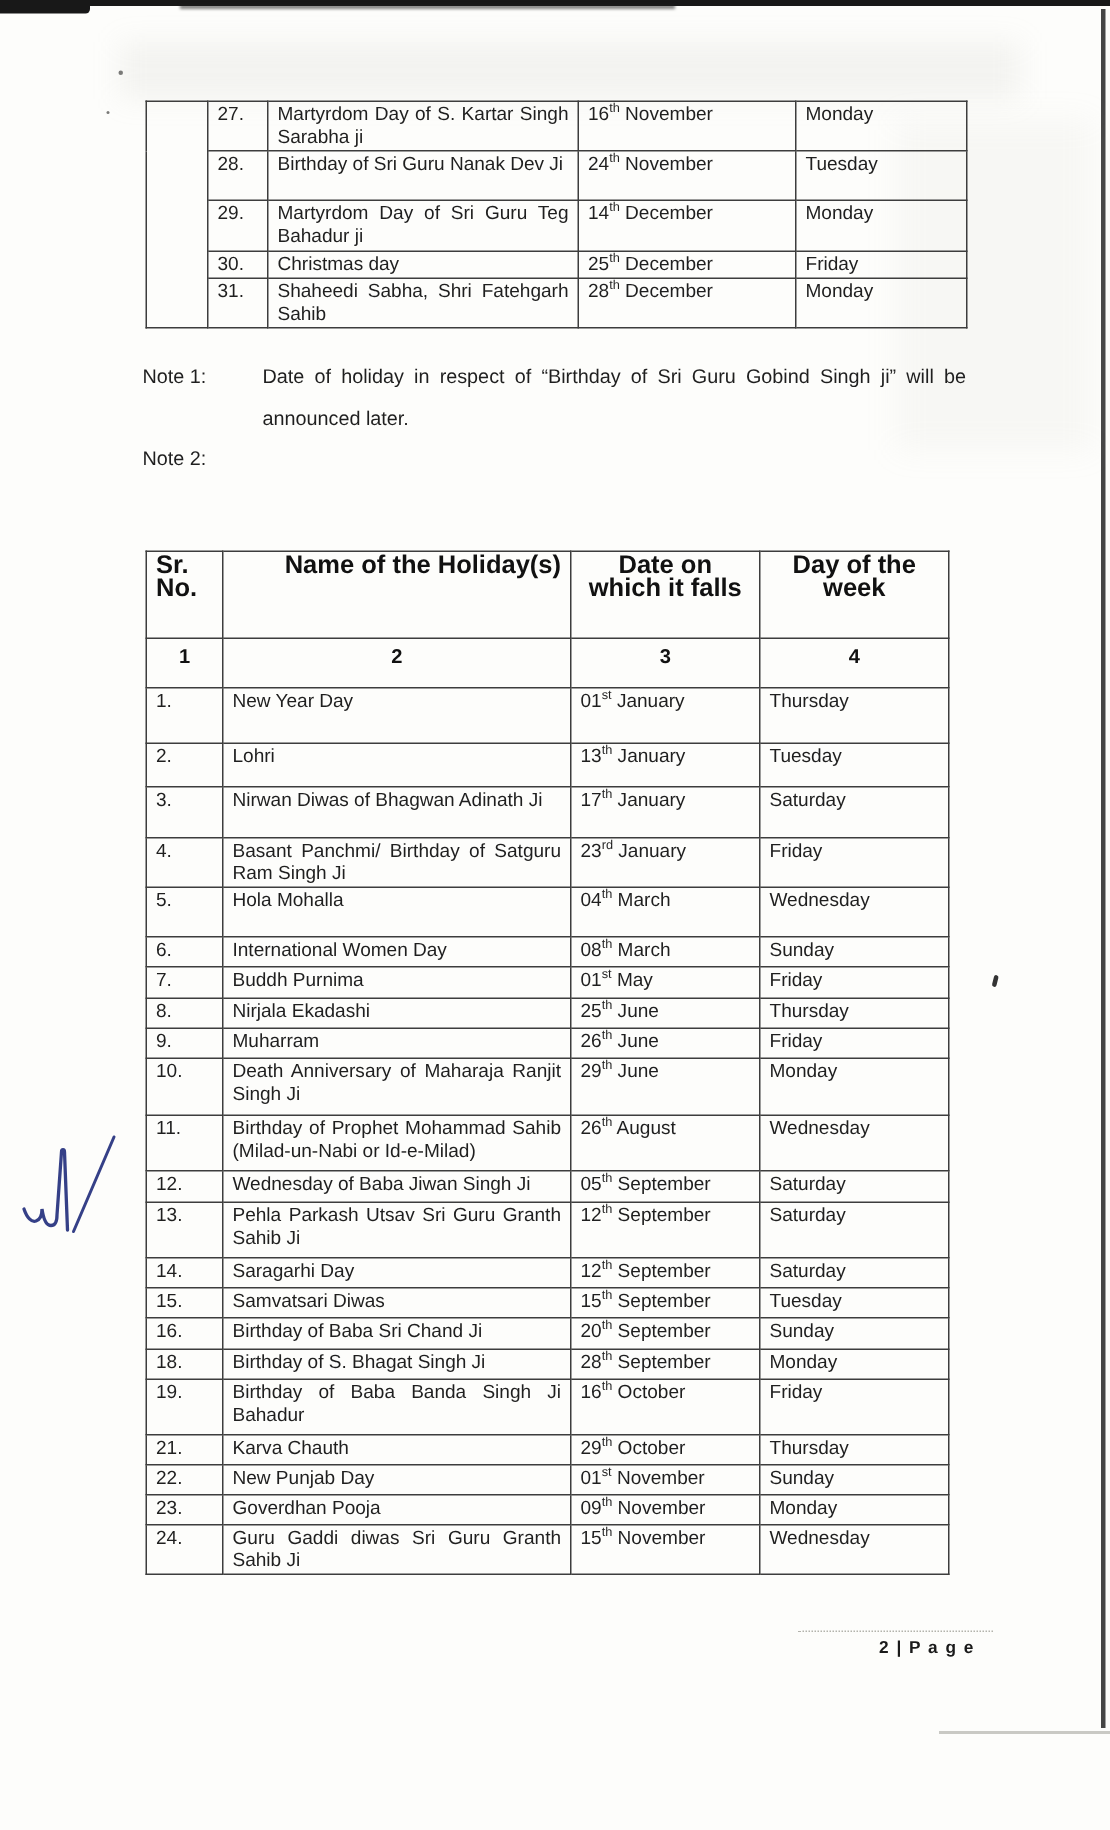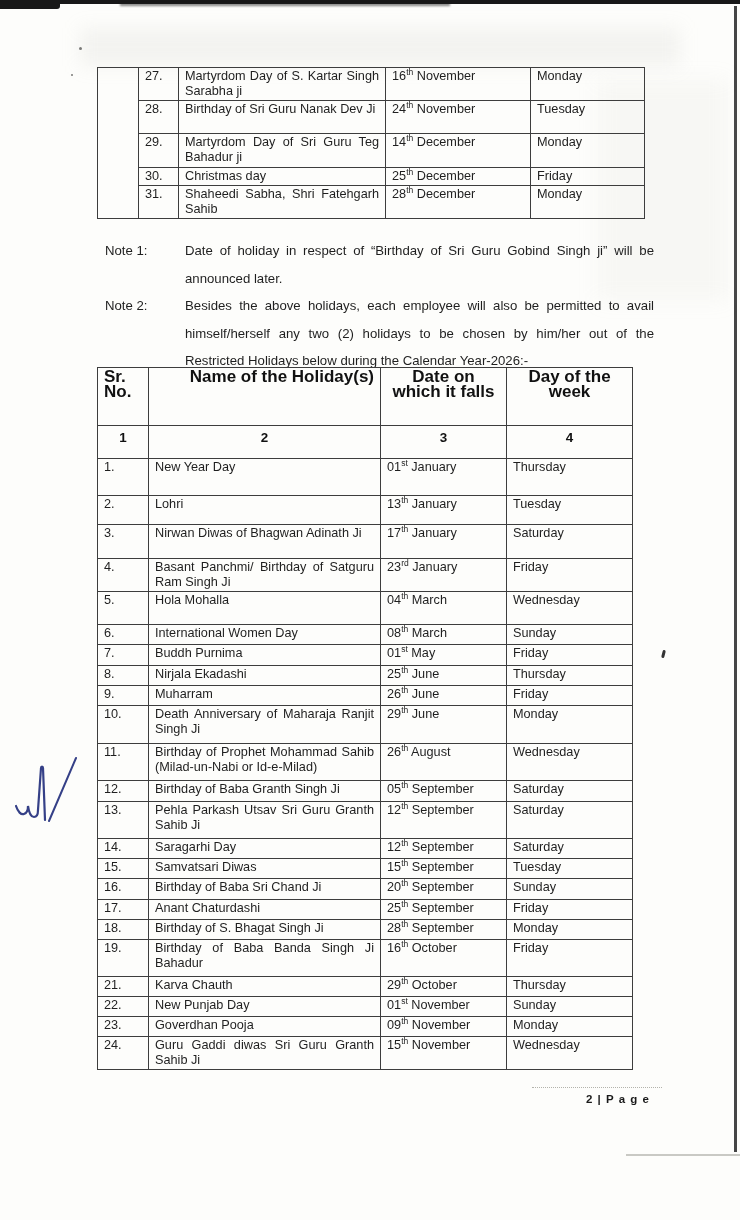--- a/index.html
+++ b/index.html
@@ -42,21 +42,21 @@
 
   
   tr.hdr th{font-size:17px;font-weight:bold;color:#111;}
   th.h-sr{text-align:left;padding:6px 2px 2px 8px;white-space:pre-line;line-height:25px;}
   th.h-name{text-align:right;padding:6px 8px 2px 8px;line-height:17px;}
   th.h-date,th.h-day{text-align:center;padding:6px 8px 2px 8px;line-height:19px;}
   tr.nums td{font-weight:bold;text-align:center;font-size:13.4px;color:#111;
              height:27px;padding-top:4px;line-height:15px;}
 
   
-  .notes{position:absolute;left:105px;top:237px;width:549px;}
+  .notes{position:absolute;left:95px;top:237px;width:549px;}
   .note{display:flex;}
   .note-label{width:80px;flex:0 0 80px;font-size:13.2px;line-height:27.5px;}
   .note-text{width:469px;font-size:13.2px;line-height:27.5px;text-align:justify;}
 
   
   .footer-rule{position:absolute;left:532px;top:1087px;width:130px;border-top:1px dotted #b3b3ac;}
   .page-number{position:absolute;left:586px;top:1093px;font-size:11.5px;font-weight:bold;
                letter-spacing:1px;color:#1a1a1a;}
 </style>
 </head>
@@ -123,21 +123,20 @@
       </tbody>
   </table>
 
   <div class="notes">
     <div class="note">
       <div class="note-label">Note 1:</div>
       <div class="note-text">Date of holiday in respect of “Birthday of Sri Guru Gobind Singh ji” will be announced later.</div>
     </div>
     <div class="note">
       <div class="note-label">Note 2:</div>
-      <div class="note-text">Besides the above holidays, each employee will also be permitted to avail himself/herself any two (2) holidays to be chosen by him/her out of the Restricted Holidays below during the Calendar Year-2026:-</div>
     </div>
   </div>
 
   <table class="doc main-table">
     <colgroup>
         <col style="width:51px">
         <col style="width:232px">
         <col style="width:126px">
         <col style="width:126px">
       </colgroup>
@@ -218,21 +217,21 @@
           <td class="c-day">Monday</td>
         </tr>
         <tr style="height: 37px;">
           <td class="c-sr">11.</td>
           <td class="c-name">Birthday of Prophet Mohammad Sahib (Milad-un-Nabi or Id-e-Milad)</td>
           <td class="c-date"><span>26</span><sup class="ord">th</sup><span> August</span></td>
           <td class="c-day">Wednesday</td>
         </tr>
         <tr style="height: 21px;">
           <td class="c-sr">12.</td>
-          <td class="c-name">Birthday of Baba Granth Singh Ji</td>
+          <td class="c-name">Wednesday of Baba Jiwan Singh Ji</td>
           <td class="c-date"><span>05</span><sup class="ord">th</sup><span> September</span></td>
           <td class="c-day">Saturday</td>
         </tr>
         <tr style="height: 37px;">
           <td class="c-sr">13.</td>
           <td class="c-name">Pehla Parkash Utsav Sri Guru Granth Sahib Ji</td>
           <td class="c-date"><span>12</span><sup class="ord">th</sup><span> September</span></td>
           <td class="c-day">Saturday</td>
         </tr>
         <tr style="height: 20px;">
@@ -247,26 +246,20 @@
           <td class="c-date"><span>15</span><sup class="ord">th</sup><span> September</span></td>
           <td class="c-day">Tuesday</td>
         </tr>
         <tr style="height: 21px;">
           <td class="c-sr">16.</td>
           <td class="c-name">Birthday of Baba Sri Chand Ji</td>
           <td class="c-date"><span>20</span><sup class="ord">th</sup><span> September</span></td>
           <td class="c-day">Sunday</td>
         </tr>
         <tr style="height: 20px;">
-          <td class="c-sr">17.</td>
-          <td class="c-name">Anant Chaturdashi</td>
-          <td class="c-date"><span>25</span><sup class="ord">th</sup><span> September</span></td>
-          <td class="c-day">Friday</td>
-        </tr>
-        <tr style="height: 20px;">
           <td class="c-sr">18.</td>
           <td class="c-name">Birthday of S. Bhagat Singh Ji</td>
           <td class="c-date"><span>28</span><sup class="ord">th</sup><span> September</span></td>
           <td class="c-day">Monday</td>
         </tr>
         <tr style="height: 37px;">
           <td class="c-sr">19.</td>
           <td class="c-name">Birthday of Baba Banda Singh Ji Bahadur</td>
           <td class="c-date"><span>16</span><sup class="ord">th</sup><span> October</span></td>
           <td class="c-day">Friday</td>

